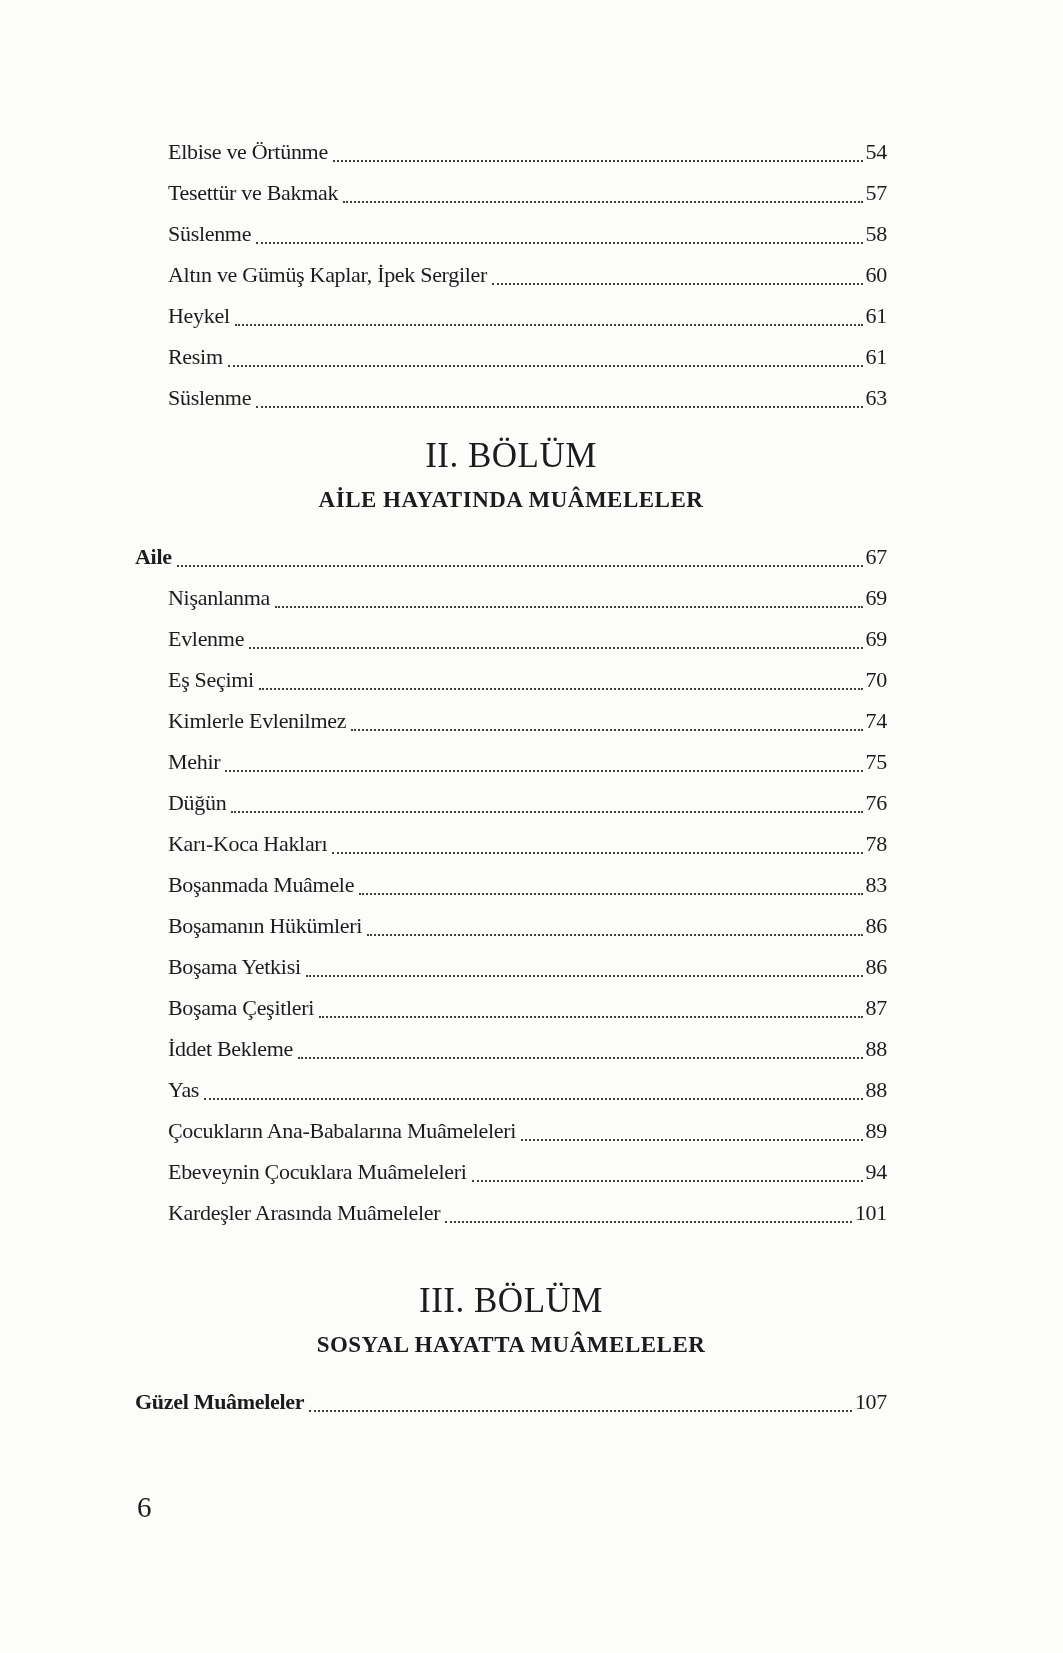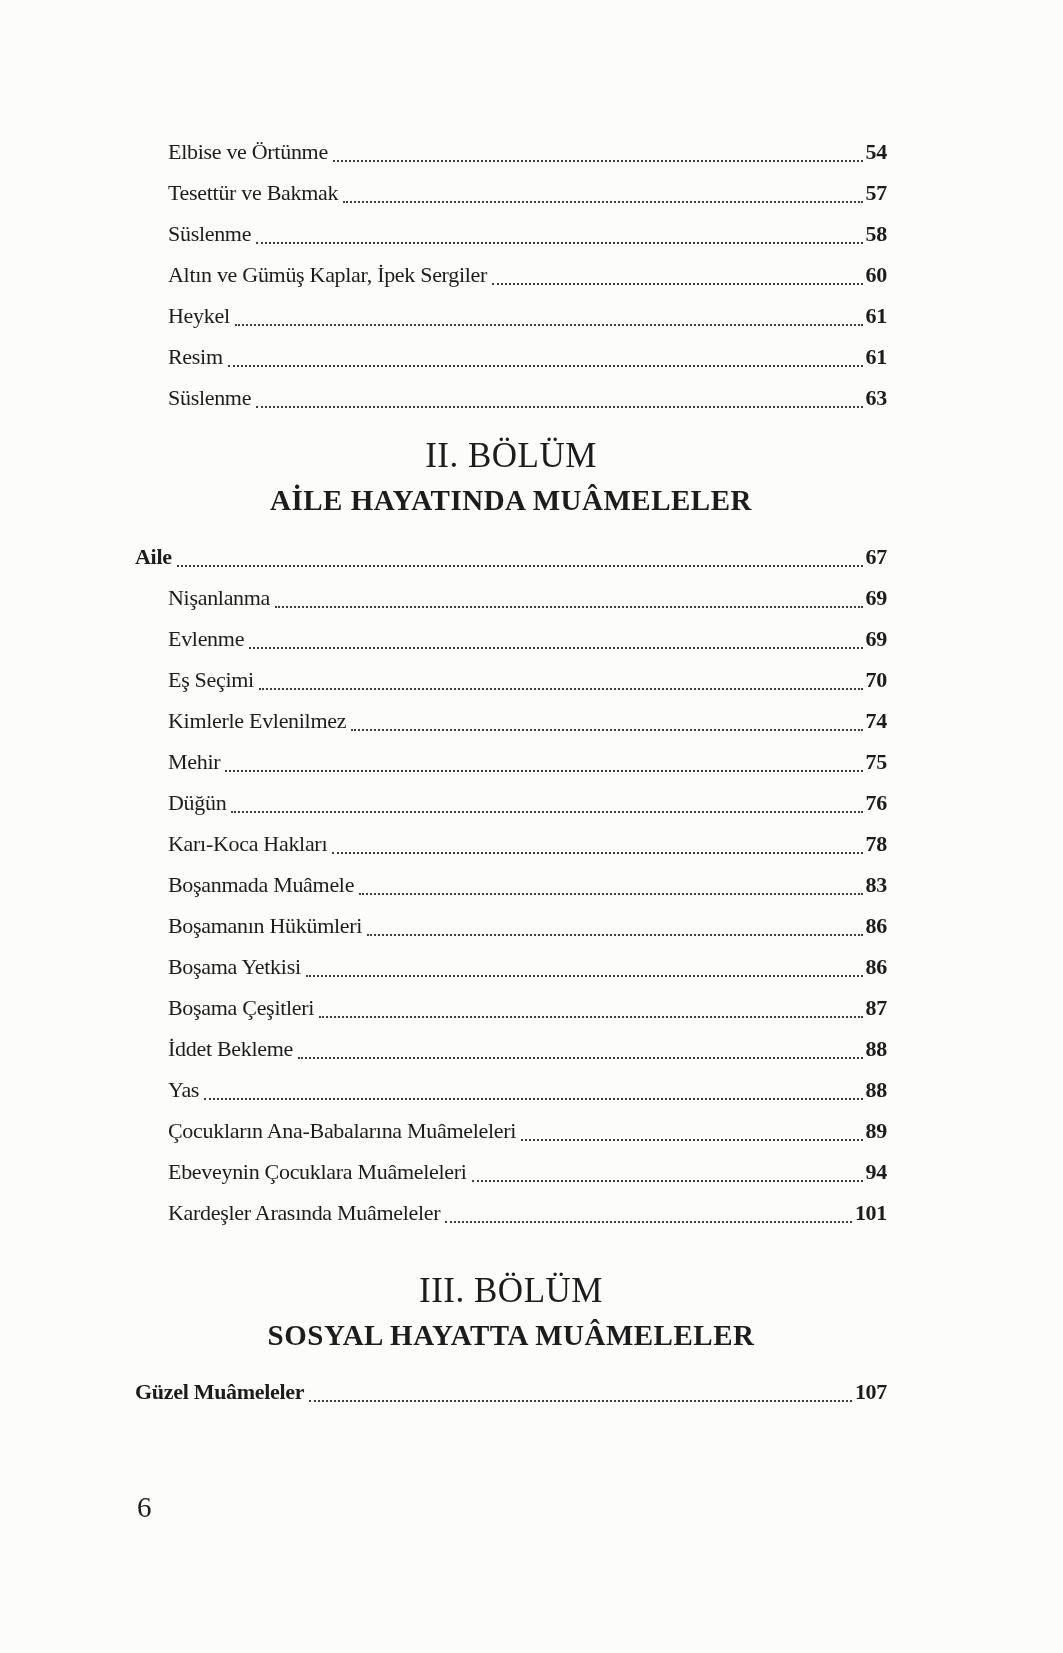--- a/index.html
+++ b/index.html
@@ -18,29 +18,29 @@
     left: 135px;
     top: 131px;
     width: 752px;
   }
   .toc-section { }
   .section-heading {
     text-align: center;
     margin-top: 16px;
     margin-bottom: 14px;
   }
-  .toc-section:nth-child(3) .section-heading { margin-top: 36px; }
+  .toc-section:nth-child(3) .section-heading { margin-top: 46px; }
   .section-heading .h1 {
     font-size: 35px;
     line-height: 44px;
     letter-spacing: 0.5px;
     font-weight: normal;
   }
   .section-heading .h2 {
-    font-size: 29px;
+    font-size: 23px;
     line-height: 44px;
     letter-spacing: 0.5px;
     font-weight: bold;
   }
   .entry {
     display: flex;
     align-items: flex-end;
     height: 41px;
     font-size: 22px;
     line-height: 41px;
@@ -55,21 +55,20 @@
     flex: 1 1 auto;
     min-width: 18px;
     border-bottom: 2px dotted #3d3d3d;
     align-self: flex-end;
     margin: 0 3px 10px 5px;
     height: 0;
   }
   .pagenum {
     white-space: nowrap;
     letter-spacing: -0.3px;
-    font-weight: bold;
   }
   .folio {
     position: absolute;
     left: 137px;
     top: 1487px;
     font-size: 29px;
     line-height: 41px;
   }
 </style>
 </head>

